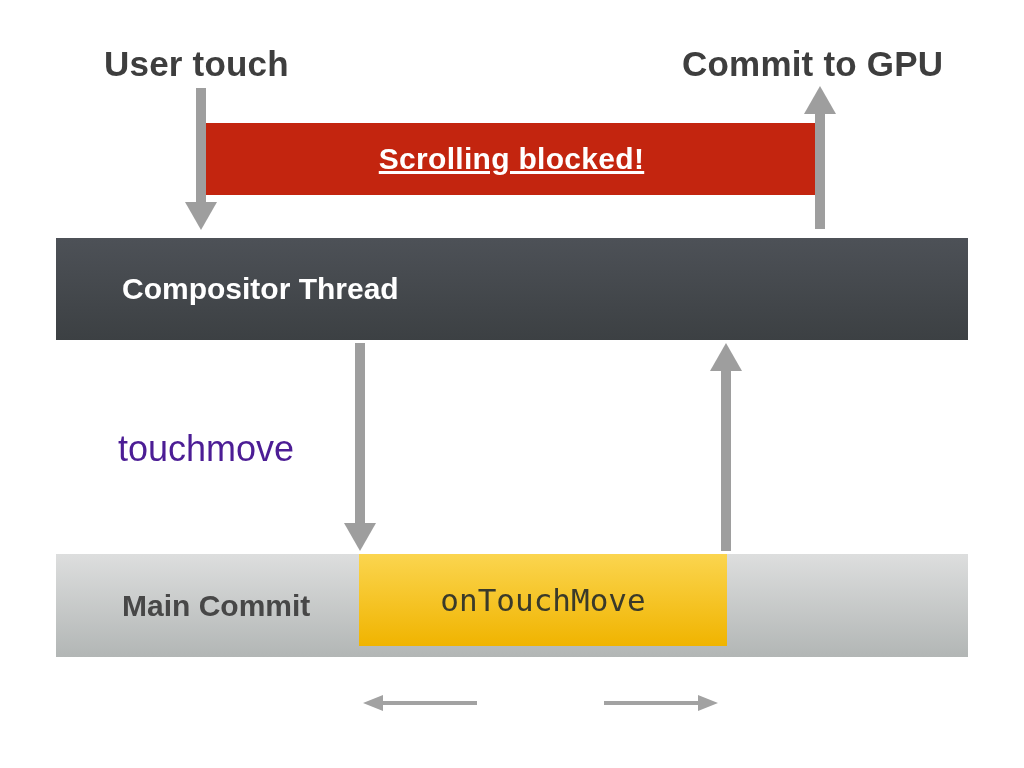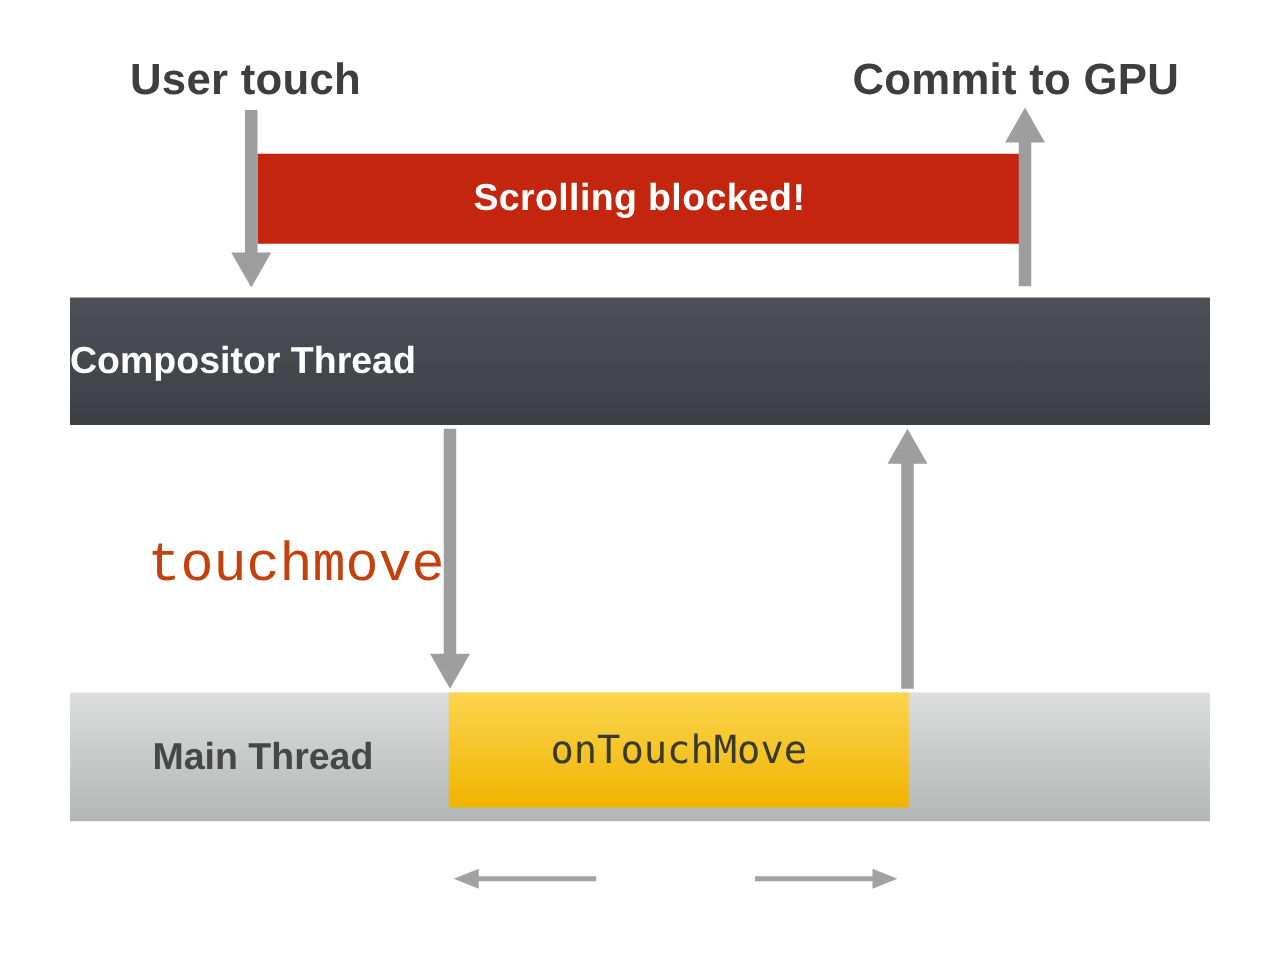--- a/index.html
+++ b/index.html
@@ -37,38 +37,40 @@
     z-index: 1;
     display: flex;
     align-items: center;
     justify-content: center;
   }
   .banner span {
     color: #ffffff;
     font-size: 30px;
     font-weight: 700;
     letter-spacing: 0.3px;
+    text-decoration: underline;
   }
 
   
   .bar {
     position: absolute;
     left: 56px;
     width: 912px;
     display: flex;
     align-items: center;
   }
   .bar.compositor {
     top: 238px; height: 102px;
     background: linear-gradient(#4d5157, #3c4043);
   }
   .bar.compositor .bar-label {
     color: #ffffff;
     font-size: 30px;
     font-weight: 700;
+    padding-left: 66px;
   }
   .bar.main {
     top: 554px; height: 103px;
     background: linear-gradient(#dddede, #b2b6b5);
   }
   .bar.main .bar-label {
     color: #474747;
     font-size: 30px;
     font-weight: 700;
     padding-left: 66px;
@@ -88,23 +90,23 @@
   .handler-block span {
     font-family: "DejaVu Sans Mono", monospace;
     font-size: 31px;
     color: #3a3a2a;
   }
 
   
   .event-label {
     position: absolute;
     left: 118px; top: 428px;
-    font-family: Liberation Mono, monospace;
-    font-size: 44px;
-    color: #c2410c;
+    font-family: Liberation Sans, sans-serif;
+    font-size: 36px;
+    color: #4c1d95;
     white-space: nowrap;
   }
 
   
   .varrow {
     position: absolute;
     width: 32px;
     z-index: 2;
   }
   .varrow .shaft {
@@ -198,21 +200,21 @@
   </div>
 
   <div class="event-label">touchmove</div>
 
   <div class="varrow up a-to-comp">
     <div class="shaft"></div>
     <div class="head"></div>
   </div>
 
   <div class="bar main">
-    <span class="bar-label">Main Thread</span>
+    <span class="bar-label">Main Commit</span>
   </div>
 
   <div class="handler-block">
     <span>onTouchMove</span>
   </div>
 
   <div class="harrow left">
     <div class="head"></div>
     <div class="shaft"></div>
   </div>

